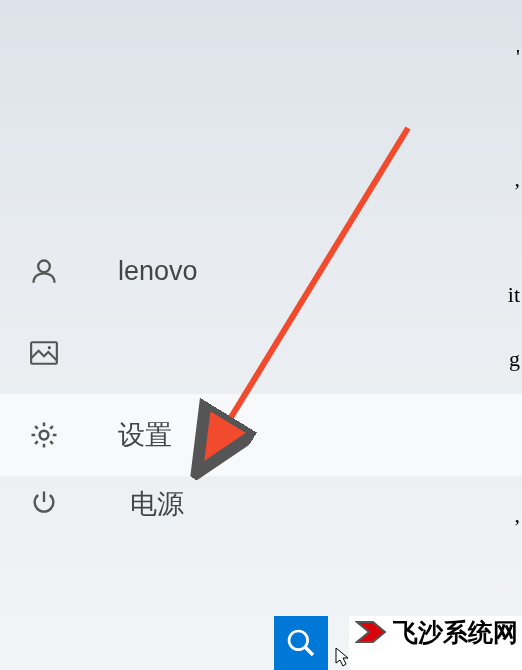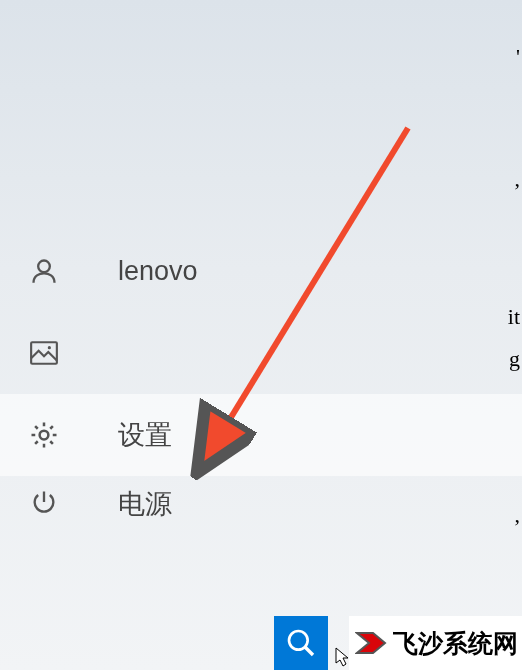--- a/index.html
+++ b/index.html
@@ -28,20 +28,21 @@
       padding-left: 28px;
       cursor: pointer;
     }
     .menu-item.highlighted {
       background: rgba(255, 255, 255, 0.6);
     }
     .menu-item.last {
       height: 60px;
       padding-top: 10px;
       align-items: flex-start;
+      gap: 12px;
     }
     .icon-wrapper {
       width: 32px;
       height: 32px;
       display: flex;
       align-items: center;
       justify-content: center;
       margin-right: 38px;
       flex-shrink: 0;
     }
@@ -83,21 +84,20 @@
       align-items: center;
       justify-content: center;
       cursor: pointer;
     }
     .watermark {
       position: absolute;
       right: 0;
       bottom: 0;
       height: 54px;
       display: flex;
-      align-items: center;
       background: #fff;
       padding-left: 6px;
       padding-right: 4px;
     }
     .wm-arrow {
       width: 32px;
       height: 32px;
       position: relative;
       margin-right: 6px;
     }
@@ -167,21 +167,21 @@
   <defs>
     <marker id="arrowhead" markerWidth="12" markerHeight="12" refX="9" refY="5" orient="auto">
       <polygon points="0 0, 11 5, 0 10" fill="#f14a2d"></polygon>
     </marker>
   </defs>
   <line x1="240" y1="10" x2="35" y2="345" stroke="#f14a2d" stroke-width="6" marker-end="url(#arrowhead)"></line>
 </svg>
 
 <span class="right-edge-text" style="top:44px;">'</span>
 <span class="right-edge-text" style="top:166px;">,</span>
-<span class="right-edge-text" style="top:304px;">it</span>
+<span class="right-edge-text" style="top:282px;">it</span>
 <span class="right-edge-text" style="top:346px;">g</span>
 <span class="right-edge-text" style="top:502px;">,</span>
 
 <div class="search-button">
   <svg width="32" height="32" viewBox="0 0 24 24">
     <circle cx="10" cy="10" r="7" stroke="#fff" stroke-width="2" fill="none"></circle>
     <line x1="15" y1="15" x2="21" y2="21" stroke="#fff" stroke-width="2.5"></line>
   </svg>
 </div>
 

